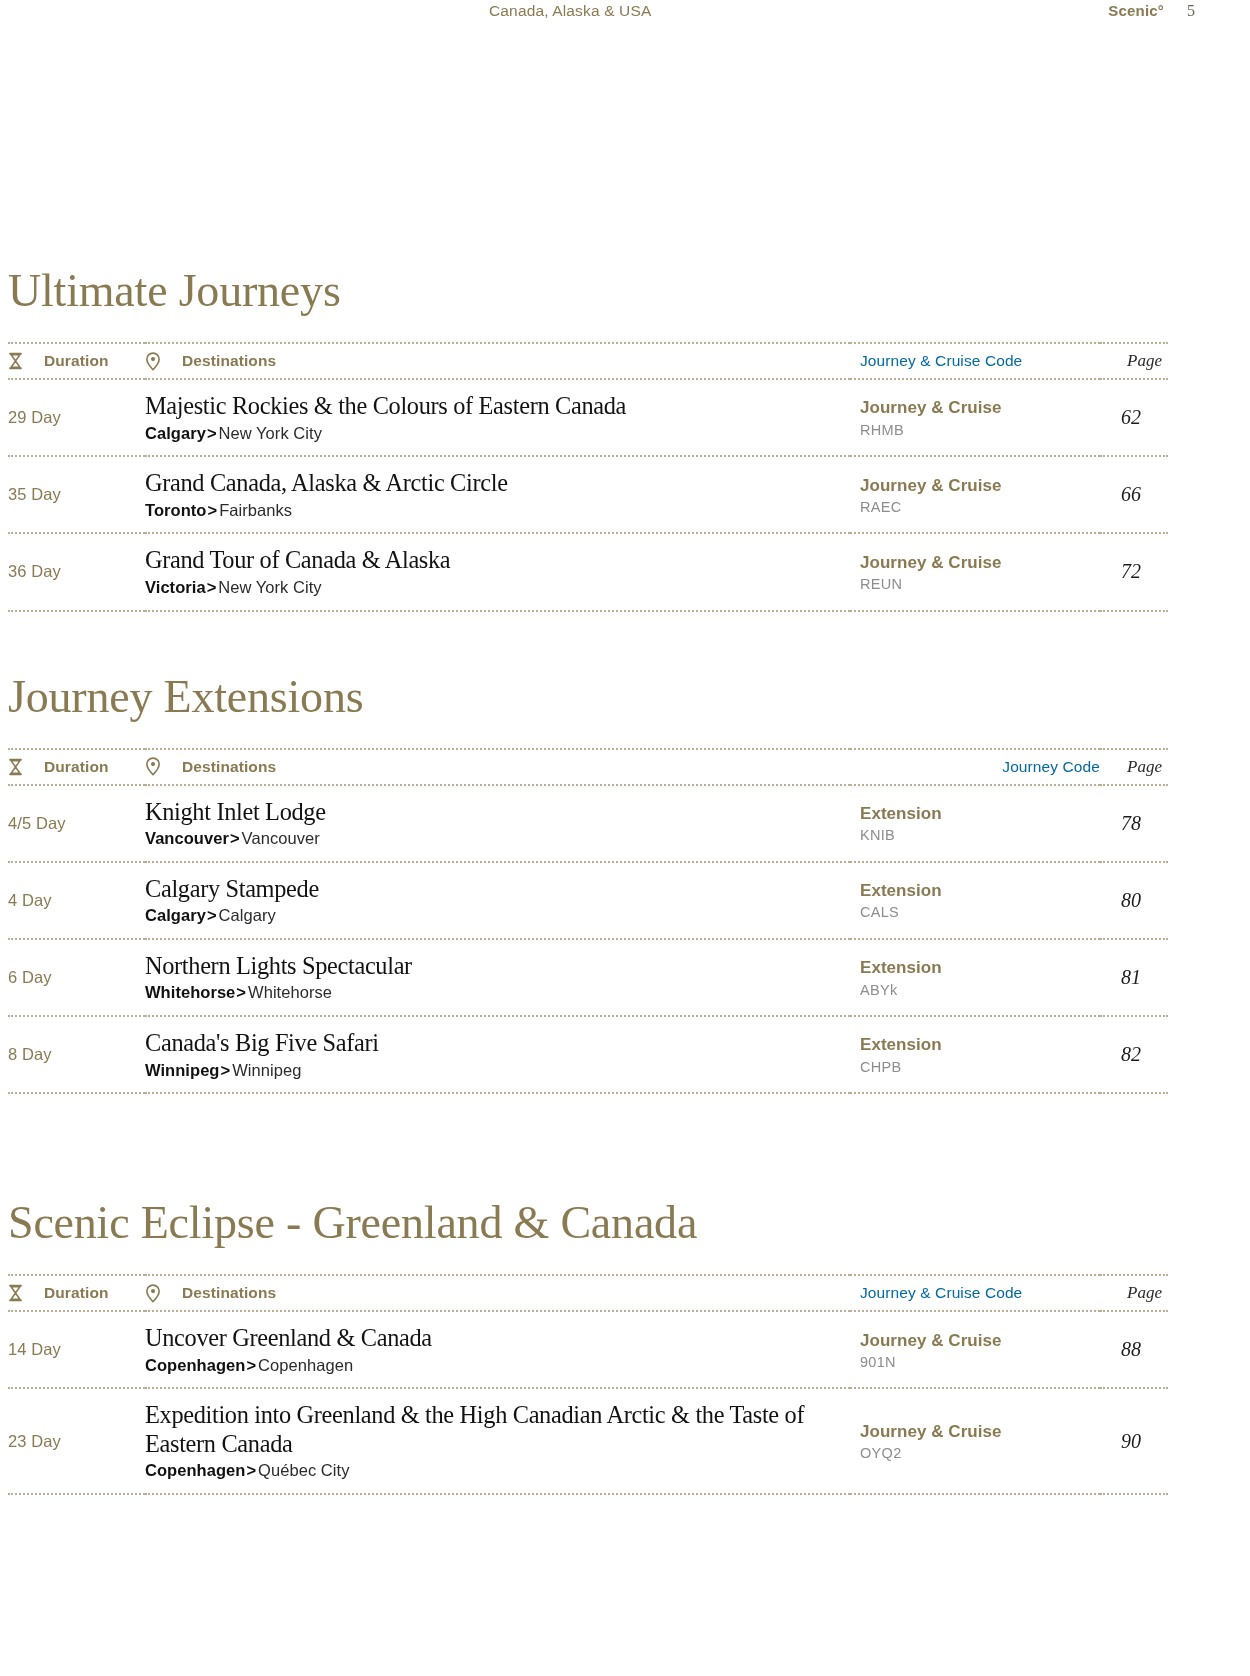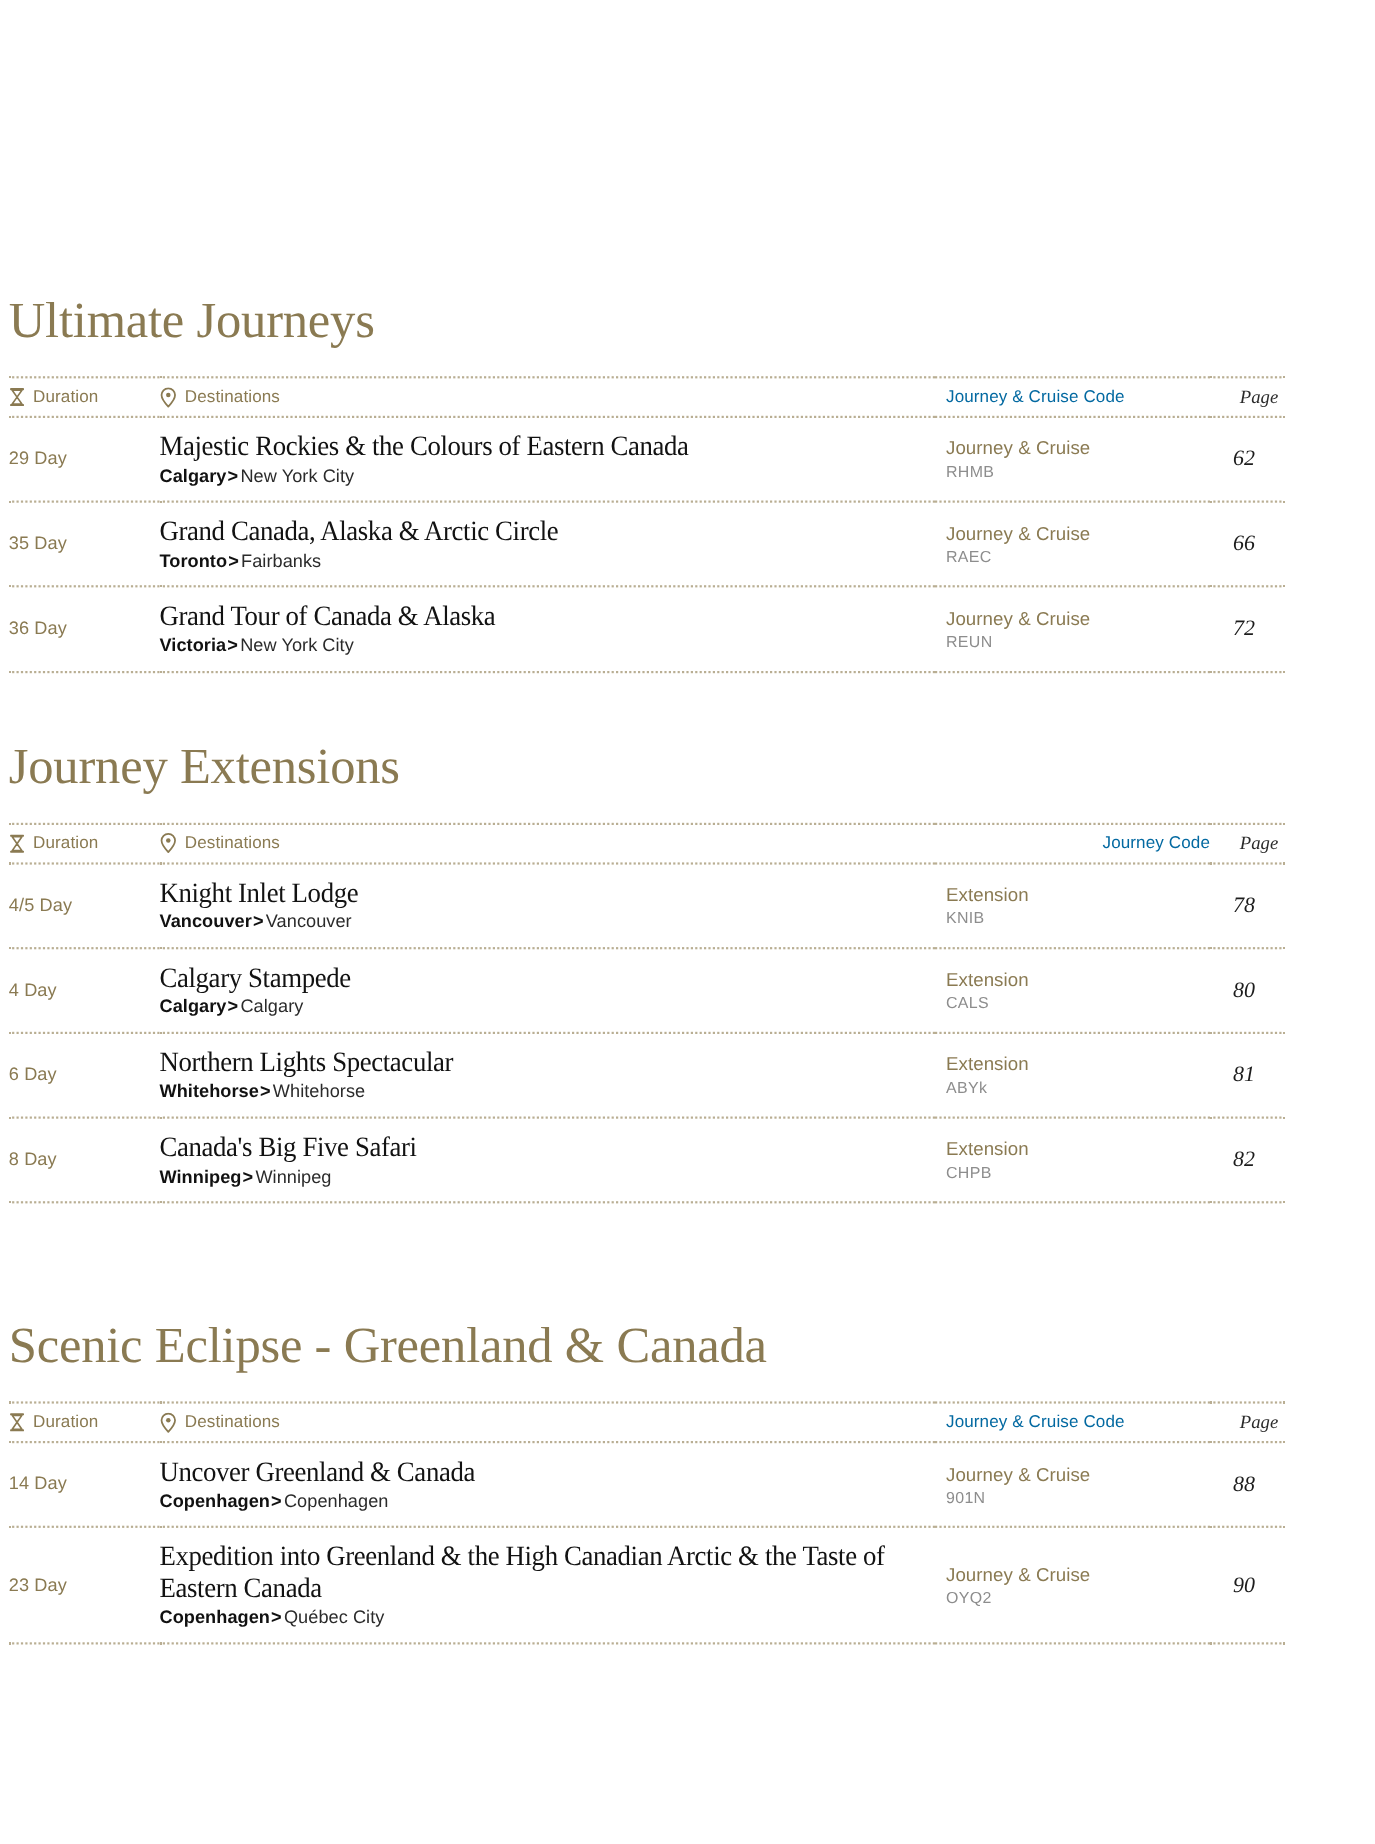--- a/index.html
+++ b/index.html
@@ -54,22 +54,22 @@
   .col-dest  { width:705px; }
   .col-code  { width:250px; }
   .col-page  { width:68px; }
 
   .dotted-top  { border-top:2px dotted #b9ae93; }
   .dotted-bot  { border-bottom:2px dotted #b9ae93; }
 
   
   tr.hrow td { padding-top:7px; padding-bottom:7px; }
   .hcell {
-    display:flex; align-items:center; gap:7px;
-    font-size:15.5px; color:#8a7a52; font-weight:normal; letter-spacing:.1px;
+    display:flex; align-items:center; gap:21px;
+    font-size:15.5px; color:#8a7a52; font-weight:bold; letter-spacing:.1px;
   }
   .hcell-plain {
     font-size:15.5px; color:#0369a1; letter-spacing:.1px;
   }
   .hcell-page {
     font-family:"Liberation Serif", serif;
     font-style:italic; font-size:17px; color:#2b2b2b;
     text-align:right; display:block;
   }
   .ic { flex:0 0 auto; display:inline-block; line-height:0; }
@@ -84,40 +84,45 @@
     font-size:25.5px; color:#121212; line-height:1.12;
     letter-spacing:-.35px;
     margin:0 0 2px 0;
     transform:scaleX(.955); transform-origin:left center;
   }
   .route { font-size:16.5px; color:#2b2b2b; letter-spacing:.05px; line-height:1.25; }
   .route b { font-weight:bold; color:#111; }
   .route .arw { font-weight:bold; color:#111; padding:0 2px 0 1px; }
 
   .codewrap { padding-left:10px; }
-  .codelabel { font-size:17px; font-weight:normal; color:#8a7a52; letter-spacing:.05px; line-height:1.25; }
+  .codelabel { font-size:17px; font-weight:bold; color:#8a7a52; letter-spacing:.05px; line-height:1.25; }
   .codeval   { font-size:14.5px; color:#8d8d8d; letter-spacing:.3px; margin-top:3px; }
 
   .pageno {
     font-family:"Liberation Serif", serif;
     font-style:italic; font-size:20px; color:#1d1d1d;
     text-align:center; display:block; padding-right:6px;
   }
 
   
   .gap-top-1 { height:268px; }
   .gap-title-table { height:28px; }
   .gap-section { height:62px; }
   .gap-section-lg { height:106px; }
 </style>
 </head>
 <body>
 
 <div class="page">
 
+  <div class="runhead">
+    <span class="runhead-title">Canada, Alaska &amp; USA</span>
+    <span class="runhead-brand">Scenic°</span>
+    <span class="runhead-pageno">5</span>
+  </div>
 
   <div class="content">
     <div class="gap-top-1"></div>
     <div id="sections-root">
         <div class="section">
           <h2 class="section-title">Ultimate Journeys</h2>
           <div class="gap-title-table"></div>
           <table class="jtable">
             <colgroup>
               <col class="col-dur">

